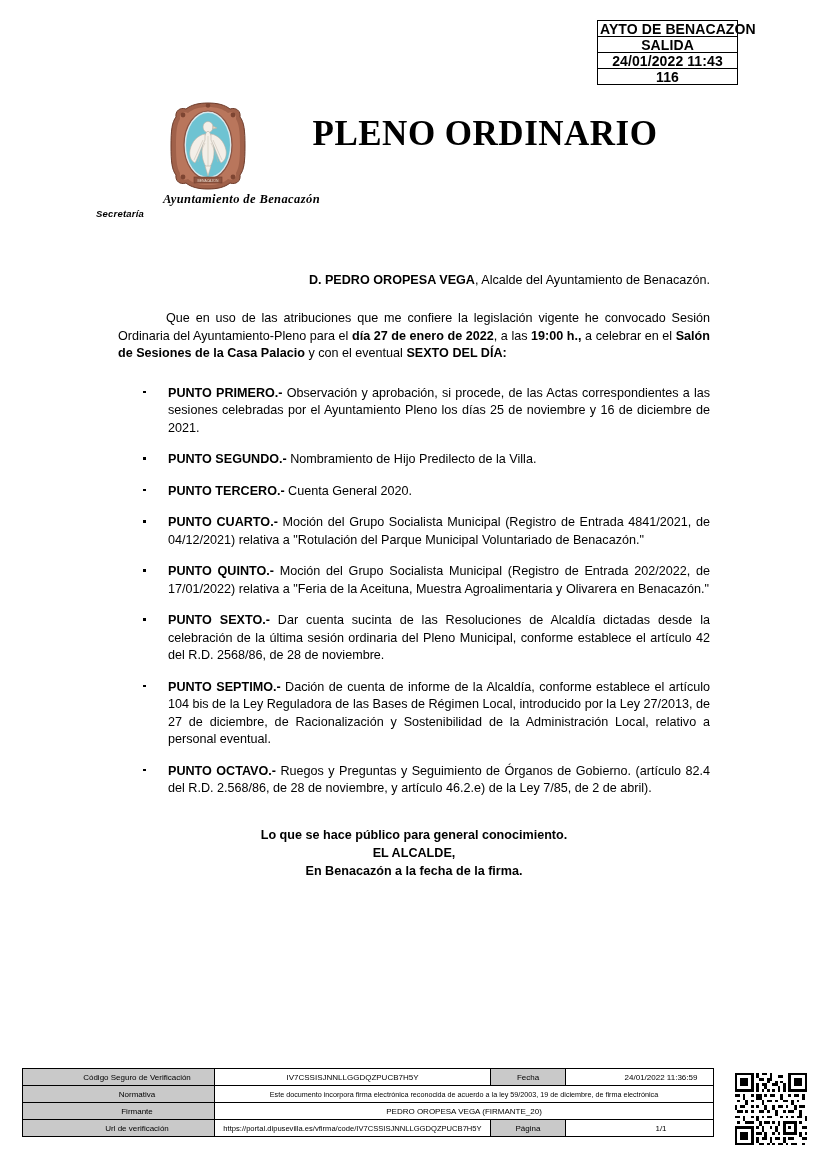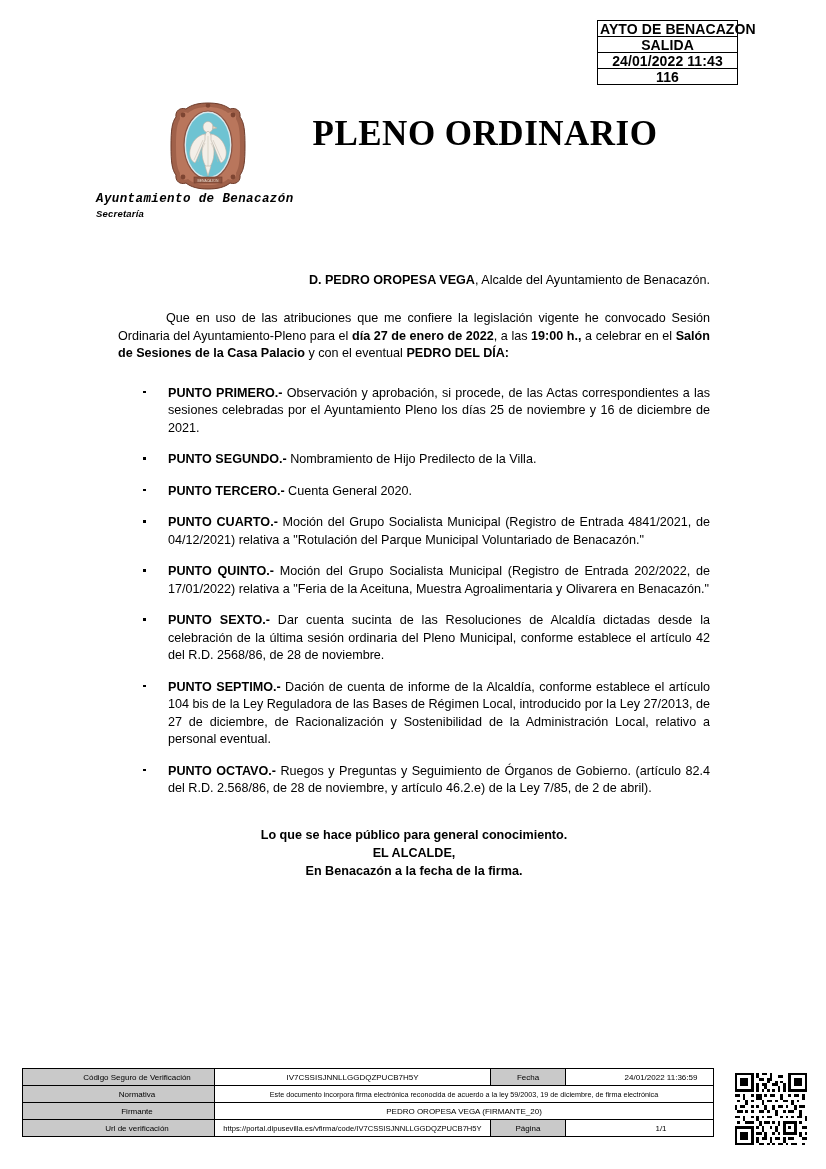--- a/index.html
+++ b/index.html
@@ -53,22 +53,22 @@
     width: 76px;
     height: 92px;
   }
   .crest svg { display: block; }
 
   .org-name {
     position: absolute;
     left: 96px;
     top: 94px;
     width: 224px;
-    text-align: left;
-    font-family: Liberation Mono, monospace;
+    text-align: right;
+    font-family: Liberation Serif, serif;
     font-weight: bold;
     font-style: italic;
     font-size: 12.5px;
     letter-spacing: 0.4px;
     white-space: nowrap;
   }
   .org-sub {
     position: absolute;
     left: 96px;
     top: 110px;
@@ -289,21 +289,21 @@
   <div class="doc-title">PLENO ORDINARIO</div>
 </div>
 
 <div class="page-body">
 
   <div class="line-center mayor-line">
     <b>D. PEDRO OROPESA VEGA</b><span>, Alcalde del Ayuntamiento de Benacazón.</span>
   </div>
 
 
-  <div class="intro"><span>Que en uso de las atribuciones que me confiere la legislación vigente he convocado Sesión Ordinaria del Ayuntamiento-Pleno para el </span><b>día 27 de enero de 2022</b><span>, a las </span><b>19:00 h.,</b><span> a celebrar en el </span><b>Salón de Sesiones de la Casa Palacio</b><span> y con el eventual </span><b>PEDRO DEL DÍA:</b></div>
+  <div class="intro"><span>Que en uso de las atribuciones que me confiere la legislación vigente he convocado Sesión Ordinaria del Ayuntamiento-Pleno para el </span><b>día 27 de enero de 2022</b><span>, a las </span><b>19:00 h.,</b><span> a celebrar en el </span><b>Salón de Sesiones de la Casa Palacio</b><span> y con el eventual </span><b>SEXTO DEL DÍA:</b></div>
 
   <ul class="agenda">
     <li class="agenda-item">
       <span class="bullet"></span><b>PUNTO PRIMERO.-</b><span> Observación y aprobación, si procede, de las Actas correspondientes a las sesiones celebradas por el Ayuntamiento Pleno los días 25 de noviembre y 16 de diciembre de 2021.</span>
     </li>
     <li class="agenda-item">
       <span class="bullet"></span><b>PUNTO SEGUNDO.-</b><span> Nombramiento de Hijo Predilecto de la Villa.</span>
     </li>
     <li class="agenda-item">
       <span class="bullet"></span><b>PUNTO TERCERO.-</b><span> Cuenta General 2020.</span>

